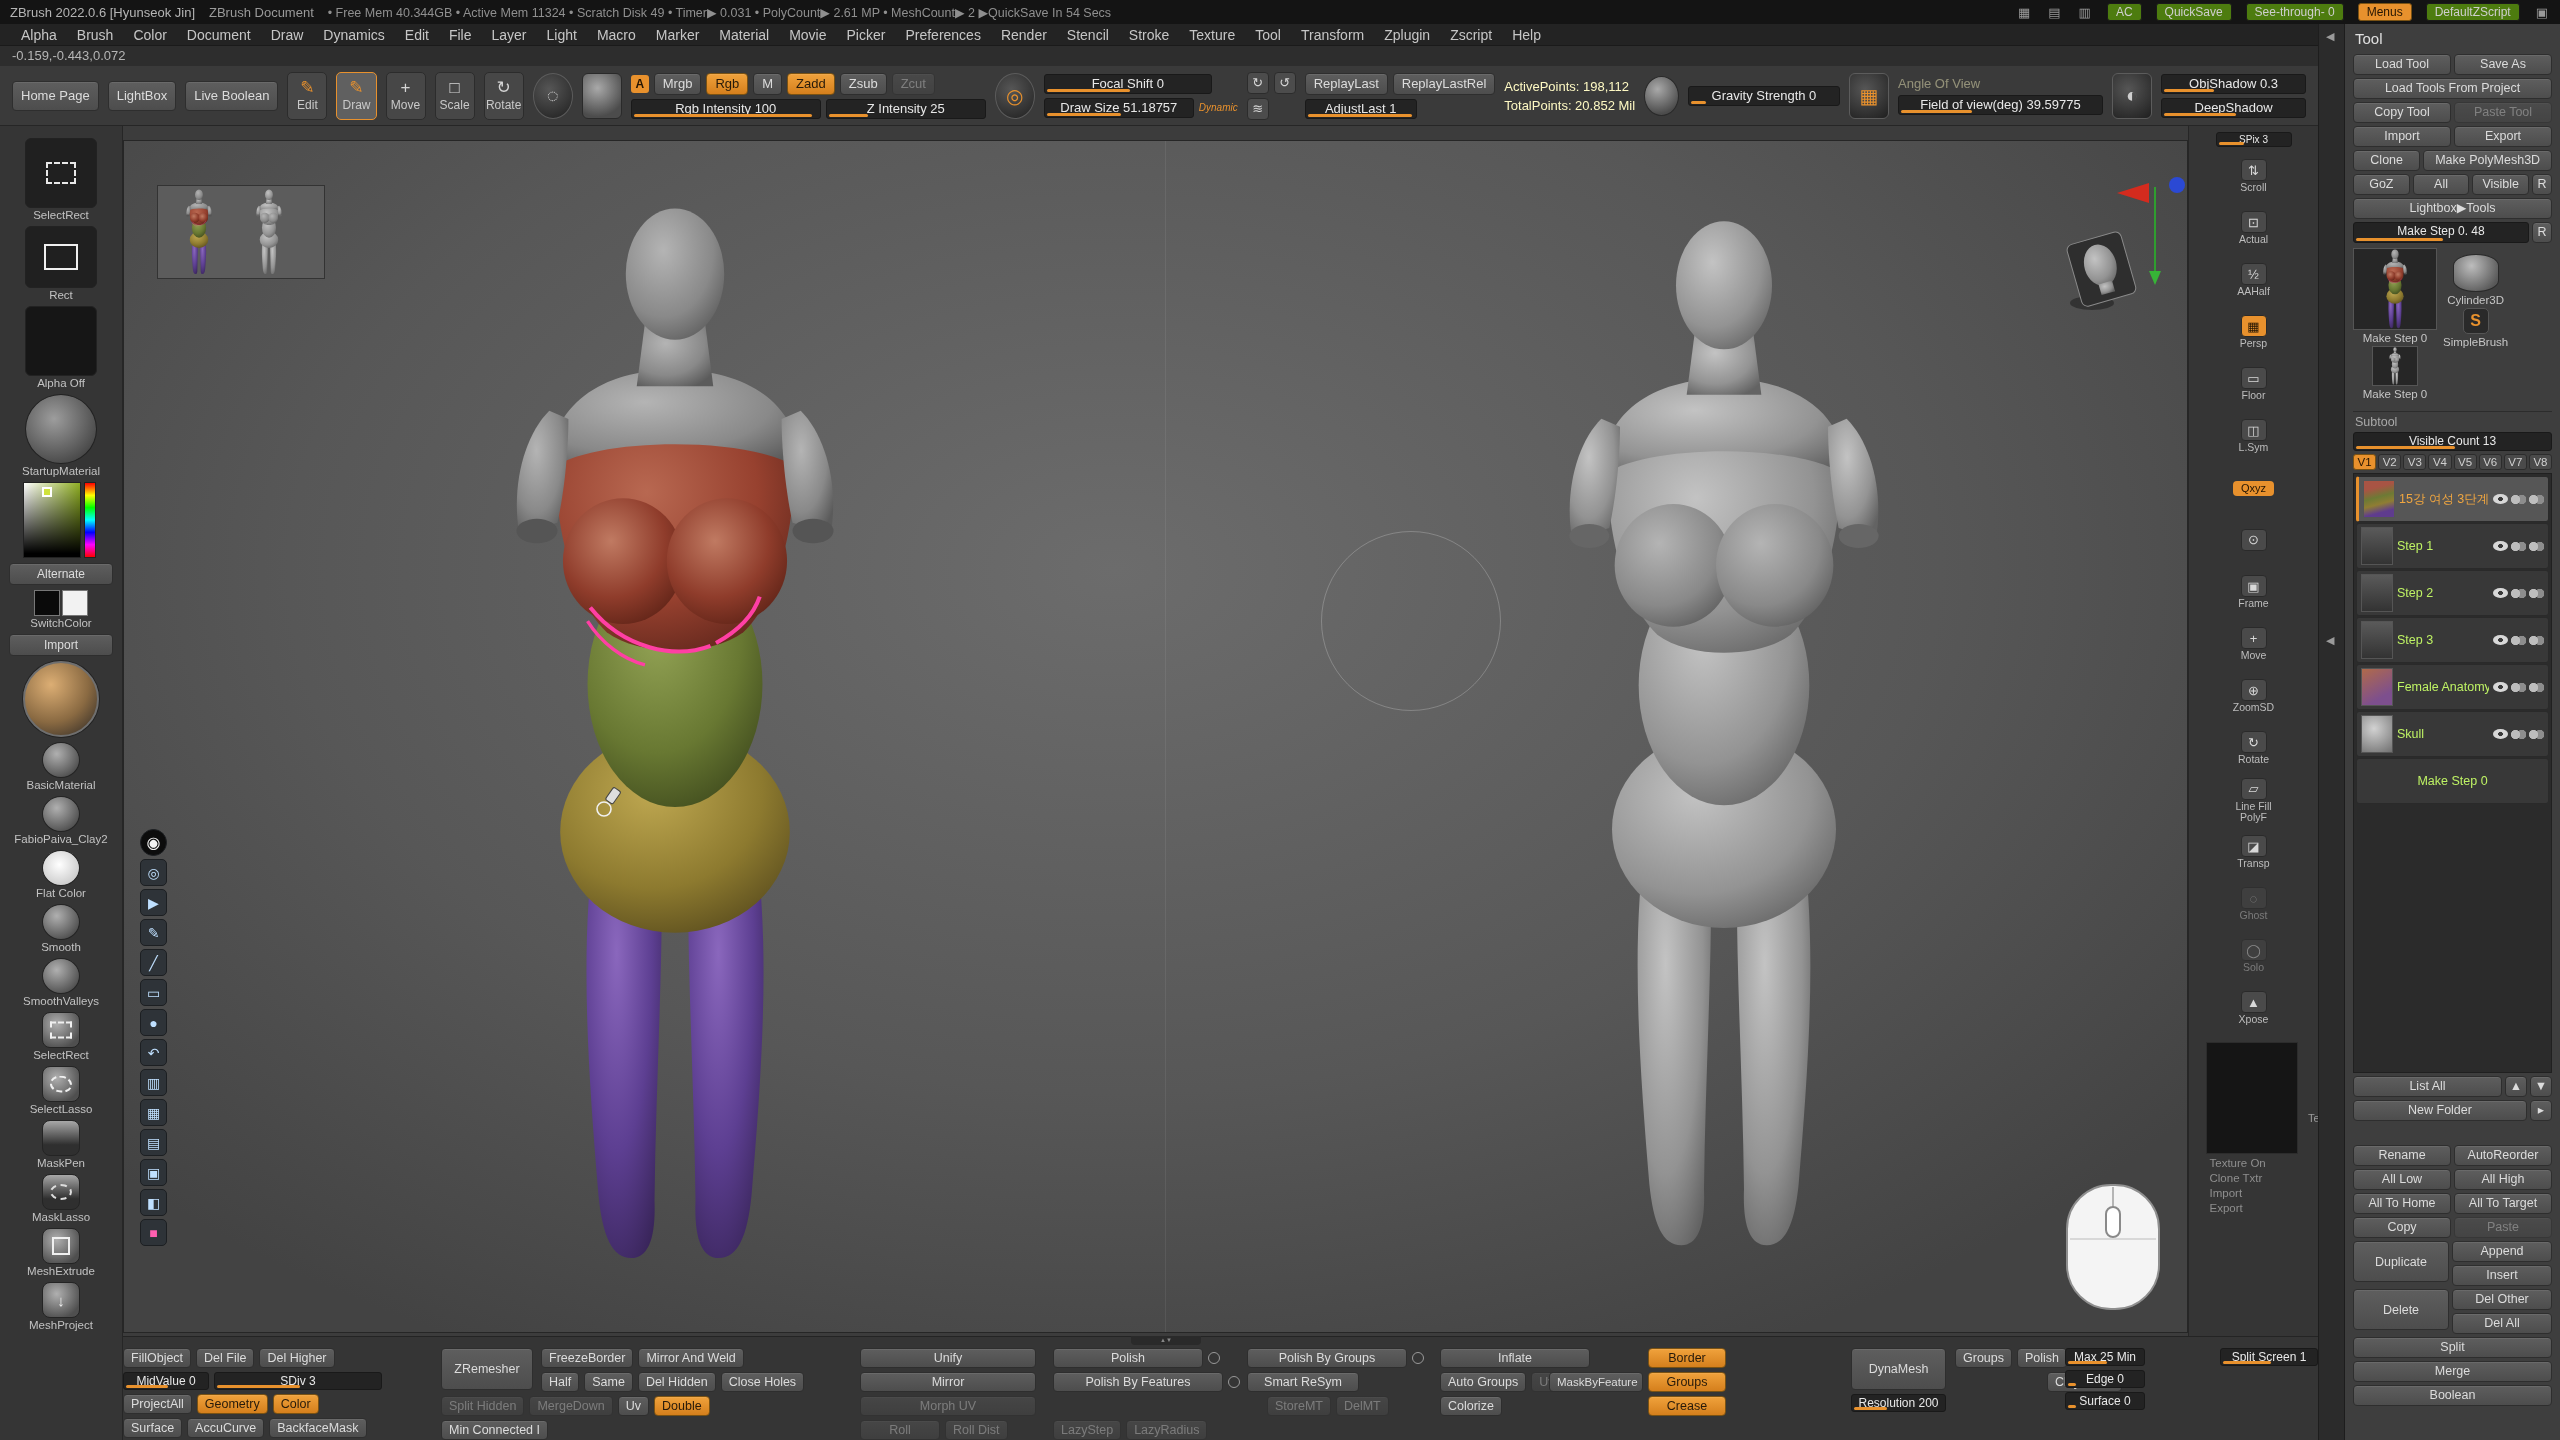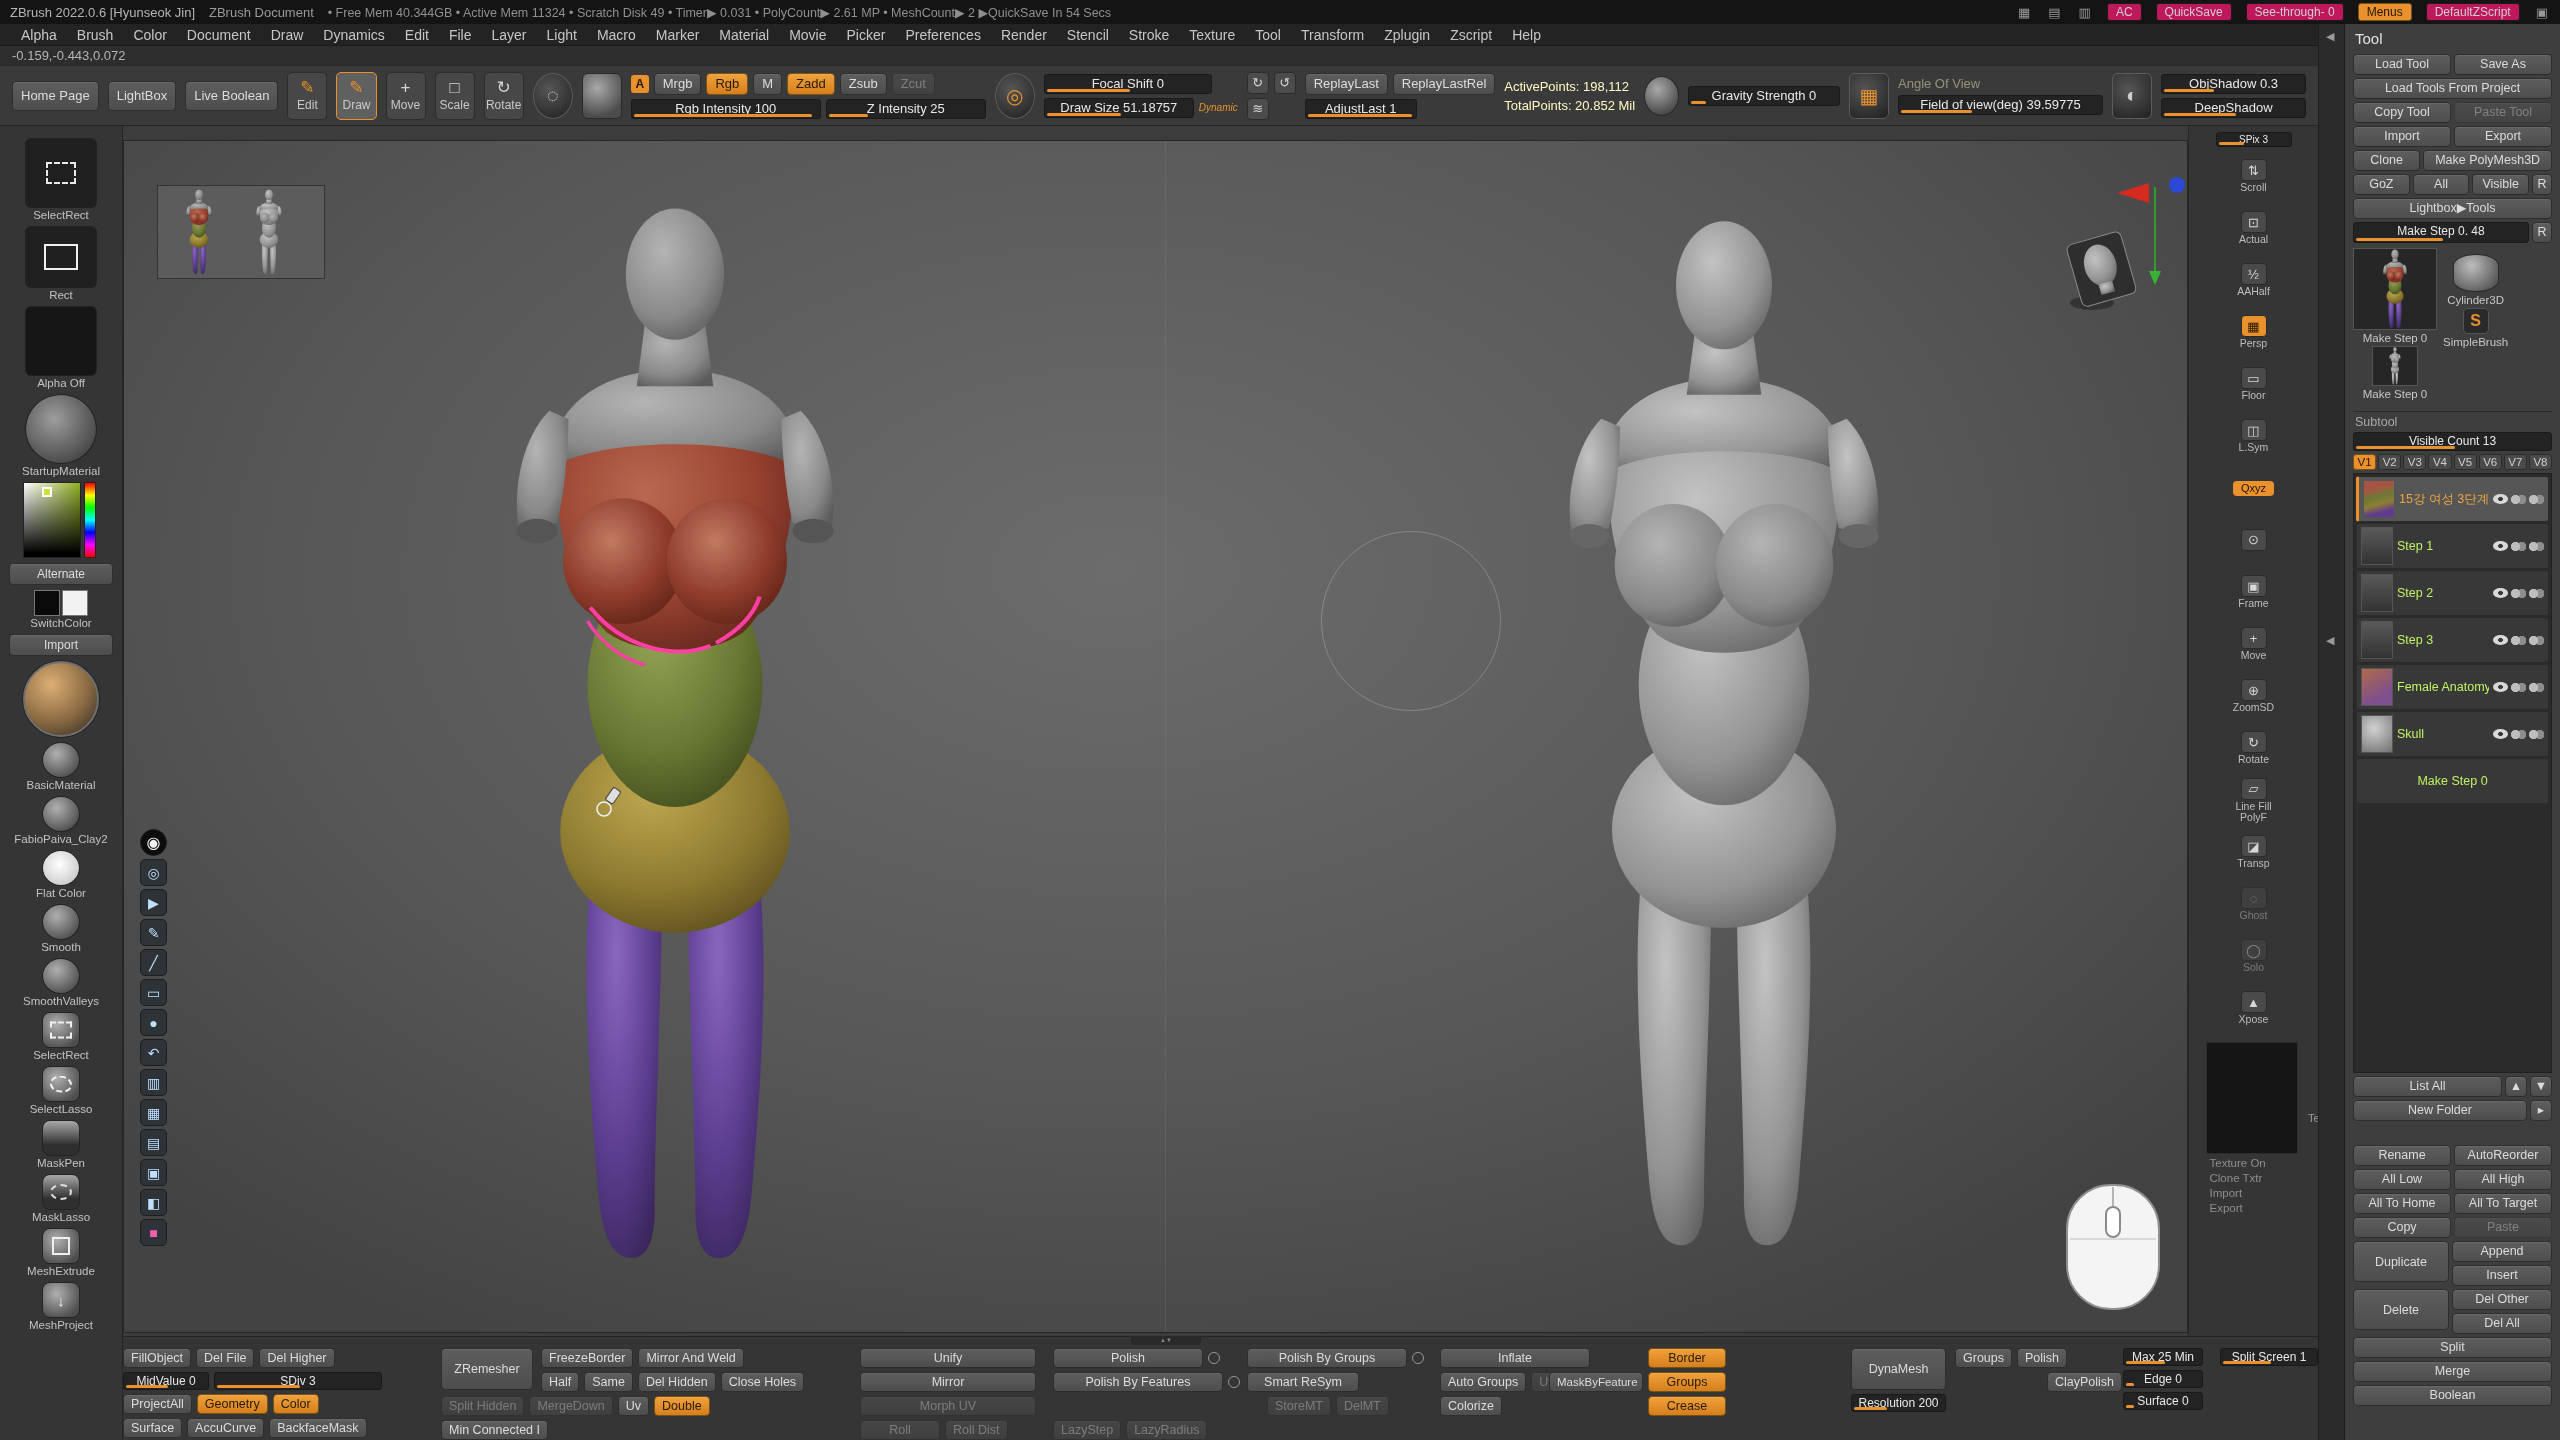--- a/index.html
+++ b/index.html
@@ -4,21 +4,21 @@
 <style>
 *{margin:0;padding:0;box-sizing:border-box}
 html,body{width:2560px;height:1440px;overflow:hidden;background:#3c3c3c;font-family:"Liberation Sans",sans-serif}
 #stage{position:relative;width:2560px;height:1440px;color:#cfcfcf;font-size:15px}
 
 .titlebar{position:absolute;left:0;top:0;right:0;height:24px;background:#141414;display:flex;align-items:center;gap:14px;padding:0 10px;font-size:13px;color:#b5b5b5;white-space:nowrap}
 .tb-doc{color:#9a9a9a}
 .tb-stats{color:#8f8f8f;font-size:12.5px}
 .tb-spacer{flex:1}
 .tb-ico{font-size:13px;color:#9a9a9a;padding:0 2px}
-.tb-btn{background:#be185d;border:1px solid #1a1a1a;border-radius:3px;padding:1px 8px;font-size:12px;color:#cfcfcf}
+.tb-btn{background:#4d7c0f;border:1px solid #1a1a1a;border-radius:3px;padding:1px 8px;font-size:12px;color:#cfcfcf}
 .tb-btn.orange{background:#e8912d;color:#241503;border-color:#7a5213}
 
 .menubar{position:absolute;top:24px;left:0;width:2318px;height:22px;background:#232323;display:flex;align-items:center;padding:0 12px;gap:2px;border-bottom:1px solid #1a1a1a}
 .menu-item{font-size:14px;color:#c6c6c6;padding:1px 9px;border-radius:3px}
 .coordsrow{position:absolute;top:46px;left:0;width:2318px;height:20px;background:#2d2d2d;font-size:13px;color:#b5b5b5;padding:2px 12px}
 
 .shelf{position:absolute;top:66px;left:0;width:2318px;height:60px;background:#3a3a3a;display:flex;align-items:center;gap:9px;padding:0 12px;border-bottom:1px solid #262626}
 .btn{background:linear-gradient(#5e5e5e,#4d4d4d);border:1px solid #2e2e2e;border-radius:4px;color:#dcdcdc;font-size:13px;line-height:18px;padding:1px 8px;text-align:center;white-space:nowrap;box-shadow:inset 0 1px 0 rgba(255,255,255,.08)}
 .btn.orange{background:linear-gradient(#f0a23c,#d57f1c);color:#271a0a;border-color:#7a5213}
 .btn.dim{opacity:.42}
@@ -954,21 +954,21 @@
     <div class="bgroup" style="left:1832px">
       <div class="brow">
         <button class="btn bb">Groups</button>
         <button class="btn bb">Polish</button>
       </div>
       <div class="brow" style="margin-left:92px">
           <button class="btn bb">ClayPolish</button>
         </div>
     </div>
 
-    <div class="bgroup" style="left:2000px">
+    <div class="bgroup" style="left:1942px">
       <div class="brow">
           <div class="slider f50 bslider" style="width:80px">Max 25 Min</div>
         </div>
       <div class="brow">
           <div class="slider f10 bslider" style="width:80px">Edge 0</div>
         </div>
       <div class="brow">
           <div class="slider f10 bslider" style="width:80px">Surface 0</div>
         </div>
     </div>

